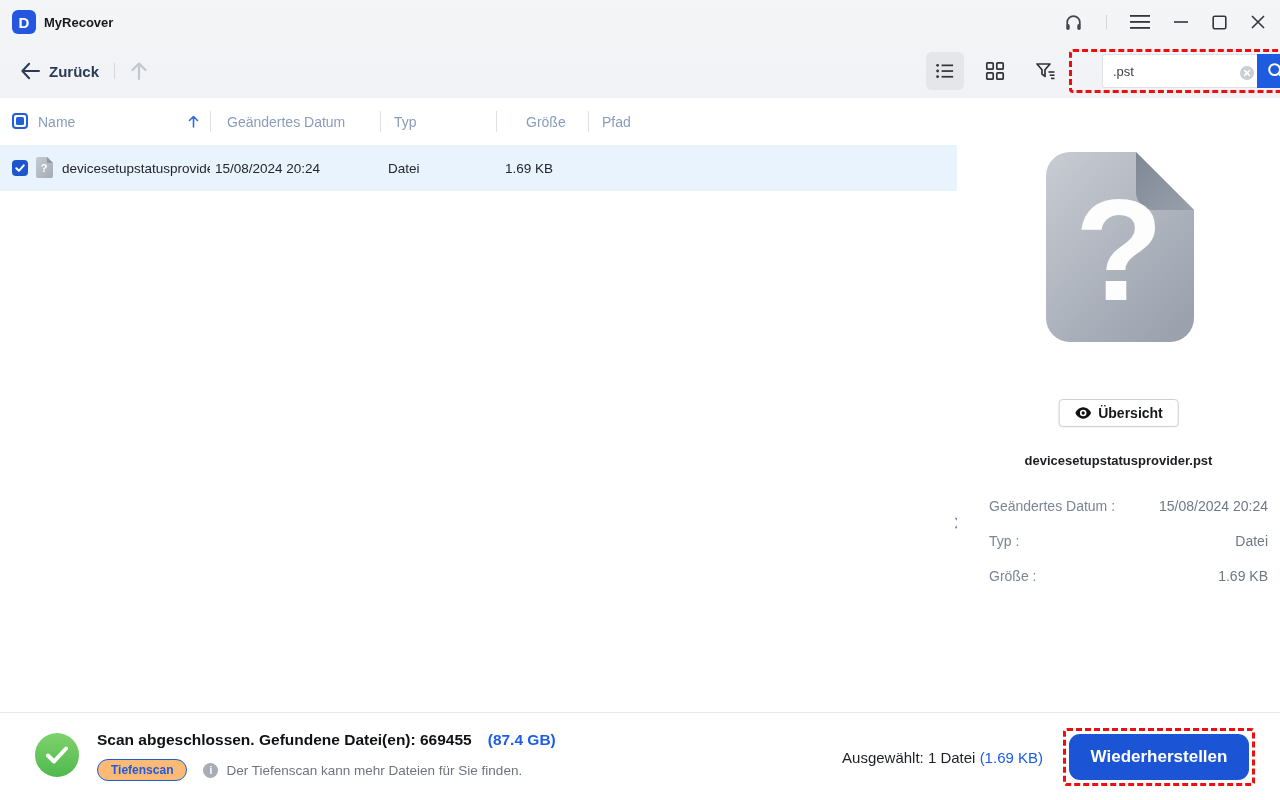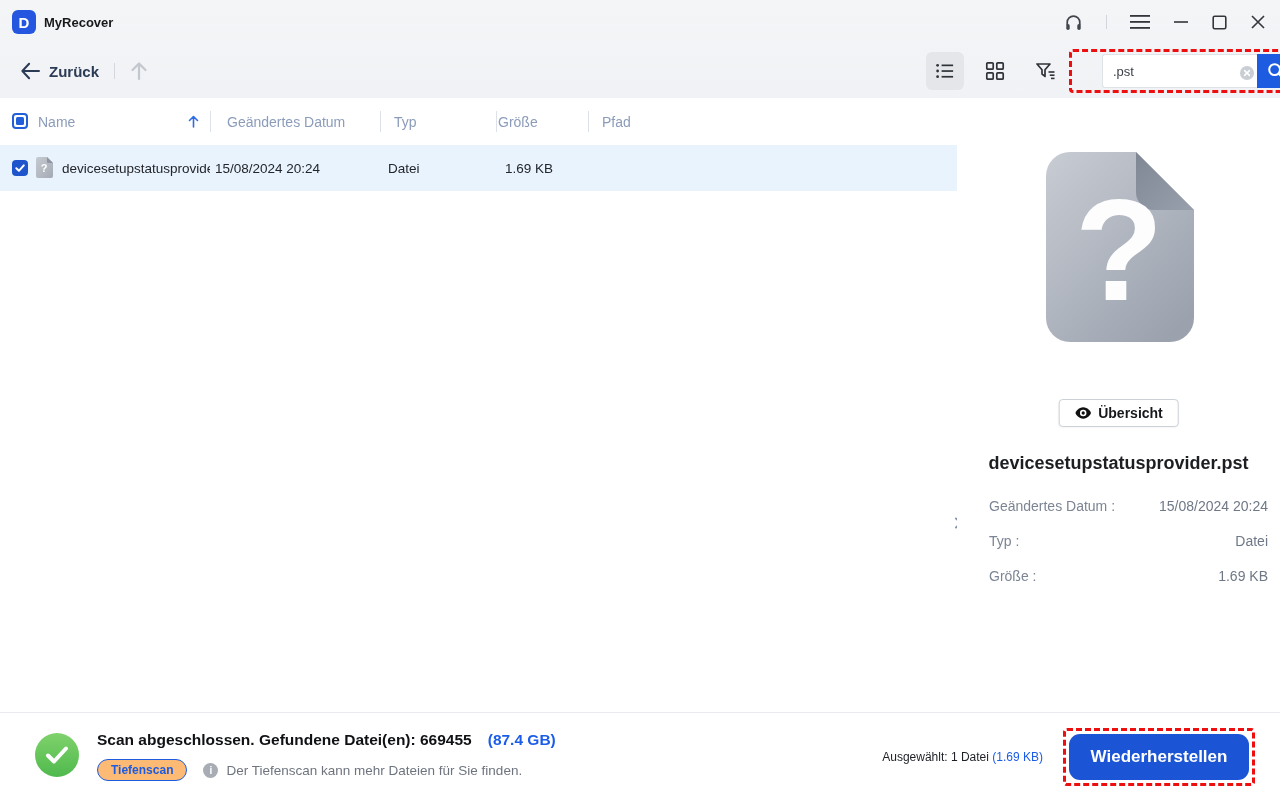--- a/index.html
+++ b/index.html
@@ -29,59 +29,59 @@
   .search-box { display:flex; height:34px;margin-left:28px; }
   .search-input { width:155px; height:34px; border:1px solid #dfe2e7; border-right:none; border-radius:3px 0 0 3px; background:#fff; font-family:"Liberation Sans",sans-serif; font-size:13px; color:#3a3f46; padding:0 26px 0 10px; outline:none; }
   .clear-ico { position:absolute; left:138px; top:12px; width:14px; height:14px; cursor:pointer; }
   .search-btn { width:37px; height:34px; background:#1d5ce0; border:none; border-radius:0 3px 3px 0; display:flex; align-items:center; justify-content:center; cursor:pointer; }
 
   
   .content { position:absolute; top:98px; left:0; right:0; bottom:88px; background:#fff; }
   .filelist { position:absolute; left:0; top:0; width:1004px; height:100%; border-right:1px solid #e9ebee; background:#fff; }
   .thead { position:relative; height:47px; font-size:14px; color:#8b9cba; }
   .th { position:absolute; top:0; height:47px; display:flex; align-items:center; cursor:pointer; }
-  .th-name { left:38px; } .th-datum { left:227px; } .th-typ { left:394px; } .th-groesse { left:498px; } .th-pfad { left:602px; }
+  .th-name { left:38px; } .th-datum { left:227px; } .th-typ { left:394px; } .th-groesse { left:526px; } .th-pfad { left:602px; }
   .sort-ico { position:absolute; left:188px; top:17px; }
   .col-div { position:absolute; top:13px; width:1px; height:21px; background:#dde1e9; }
   .cd1 { left:210px; } .cd2 { left:380px; } .cd3 { left:496px; } .cd4 { left:588px; }
 
   .hcheck { position:absolute; left:12px; top:15px; width:16px; height:16px; border:2px solid #2160d9; border-radius:4px; background:#fff; display:flex; align-items:center; justify-content:center; cursor:pointer; }
   .hcheck .inner { width:8px; height:8px; background:#2160d9; border-radius:1.5px; }
 
   .trow { position:relative; height:46px; background:#e9f3fd; font-size:13.5px; color:#23262b; cursor:pointer; }
   .rcheck { position:absolute; left:12px; top:15px; width:16px; height:16px; background:#1e55cd; border-radius:4px; display:flex; align-items:center; justify-content:center; cursor:pointer; }
   .file-ico { position:absolute; left:36px; top:12px; }
   .cell { position:absolute; top:0; height:46px; display:flex; align-items:center; }
   .c-name { left:62px; width:148px; white-space:nowrap; overflow:hidden; }
   .c-date { left:215px; } .c-type { left:388px; } .c-size { left:505px; } .c-path { left:602px; }
 
   .panel-handle { position:absolute; left:953px; top:415px; width:14px; height:20px; display:flex; align-items:center; cursor:pointer; background:#fff; }
 
   
   .preview { position:absolute; left:957px; top:0; right:0; height:100%; background:#fff; }
   .big-icon { position:absolute; left:50%; transform:translateX(-50%); top:54px; }
   .overview-btn { position:absolute; top:301px; left:50%; transform:translateX(-50%); height:28px; padding:0 15px; background:#fff; border:1px solid #ccd0d7; border-radius:4px; display:flex; align-items:center; gap:7px; font-size:14px; font-weight:bold; color:#16181c; cursor:pointer; box-shadow:0 1px 2px rgba(0,0,0,0.04); }
-  .preview-filename { position:absolute; top:355px; left:0; right:0; text-align:center; font-size:18px; font-weight:bold; color:#1c1e22; }
+  .preview-filename { position:absolute; top:355px; left:0; right:0; text-align:center; font-size:13px; font-weight:bold; color:#1c1e22; }
   .details { position:absolute; top:398px; left:32px; right:12px; }
   .detail-row { display:flex; justify-content:space-between; margin-bottom:15px; font-size:14px; height:20px; align-items:center; }
   .detail-label { color:#7c8593; }
   .detail-value { color:#6f7887; }
 
   
   .statusbar { position:absolute; left:0; right:0; bottom:0; height:88px; background:#fff; border-top:1px solid #e8eaed; }
   .scan-ico { position:absolute; left:35px; top:20px; width:44px; height:44px; border-radius:50%; background:linear-gradient(180deg,#7fd26b,#4fb94d); display:flex; align-items:center; justify-content:center; }
   .status-text { position:absolute; left:97px; top:17px; }
   .line1 { font-size:15.5px; font-weight:bold; color:#0f1114; line-height:20px; }
   .line1 .blue { color:#1b5ce8; margin-left:16px; }
   .line2 { margin-top:9px; display:flex; align-items:center; }
   .deepscan-btn { height:22px; padding:0 13px; background:#fdba74; border:1px solid #1d5ce0; border-radius:11px; color:#1d5ce0; font-family:"Liberation Sans",sans-serif; font-size:12px; font-weight:bold; display:flex; align-items:center; cursor:pointer; margin-right:16px; }
   .info-ico { width:15px; height:15px; border-radius:50%; background:#a8acb4; color:#fff; font-size:10px; font-weight:bold; display:flex; align-items:center; justify-content:center; margin-right:8px; }
   .hint { font-size:13.5px; color:#6e747e; }
   .status-right { position:absolute; right:25px; top:0; height:88px; display:flex; align-items:center; }
-  .selected-text { font-size:12px; color:#1d2025; margin-right:20px; }
+  .selected-text { font-size:15px; color:#1d2025; margin-right:20px; }
   .selected-text .blue { color:#1b5ce8; }
   .recover-wrap { border:3px dashed #ed0f0f; border-radius:4px; padding:3px; }
   .recover-btn { width:180px; height:46px; background:#1b55d6; border:none; border-radius:11px; color:#fff; font-family:"Liberation Sans",sans-serif; font-size:17px; font-weight:bold; display:flex; align-items:center; justify-content:center; cursor:pointer; }
 </style>
 </head>
 <body>
 
 <div class="app">
 
   <div class="chrome">

